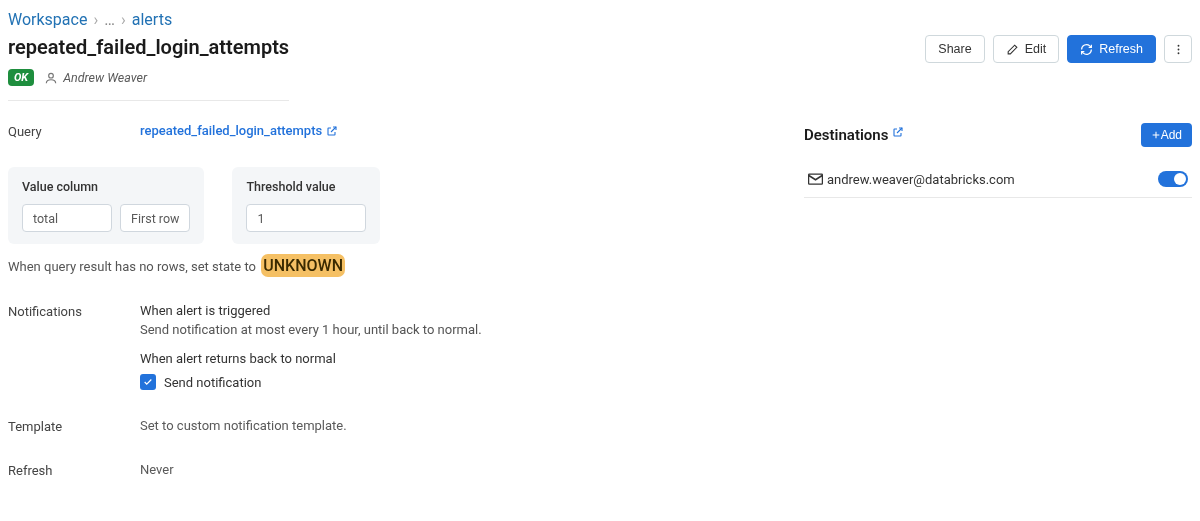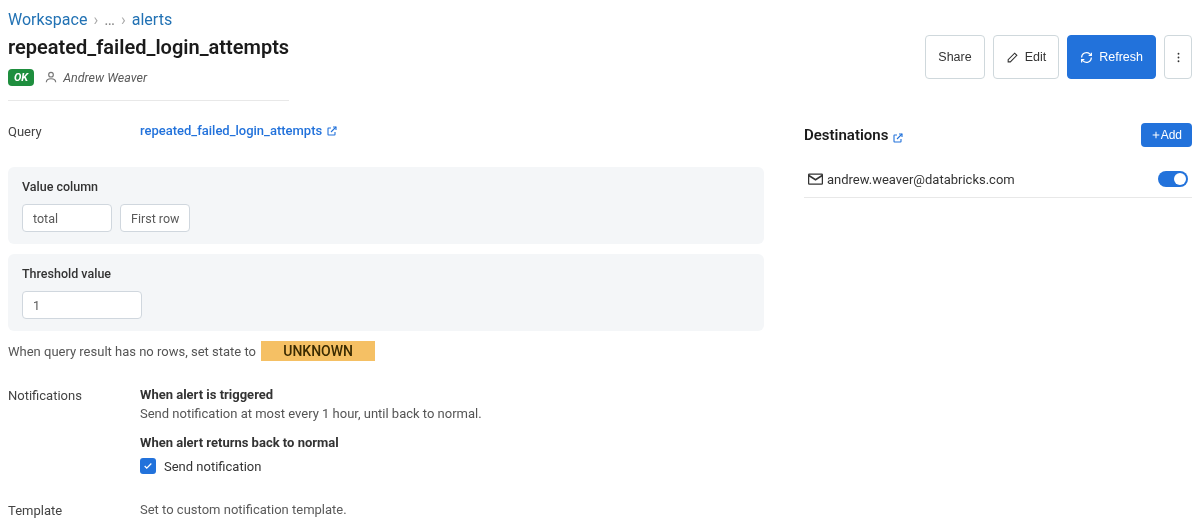--- a/index.html
+++ b/index.html
@@ -16,84 +16,84 @@
     .breadcrumb { display: flex; gap: 6px; align-items: center; color: #888; margin-bottom: 6px; font-size: 16px; }
     .breadcrumb a { color: #2272B4; }
     .breadcrumb .sep { color: #aaa; }
 
     
     .header-row { display: flex; align-items: flex-start; justify-content: space-between; }
     .page-title { font-size: 20px; font-weight: 600; color: #1b1b1b; margin-bottom: 10px; }
     .header-actions { display: flex; gap: 8px; align-items: center; }
     .btn {
       display: inline-flex; align-items: center; gap: 6px;
-      height: 44px; padding: 0 12px;
+      height: 28px; padding: 0 12px;
       border: 1px solid #cfd8dc; border-radius: 4px;
       background: #fff; font-size: 12.5px; cursor: pointer; color: #333;
     }
     .btn-primary { background: #2272db; border-color: #2272db; color: #fff; }
     .btn-icon-only { width: 28px; padding: 0; justify-content: center; }
     .btn svg { width: 13px; height: 13px; }
 
     
     .status-row { display: flex; align-items: center; gap: 10px; padding-bottom: 14px; border-bottom: 1px solid #e8e8e8; font-style: italic; }
     .badge-ok {
       display: inline-flex; align-items: center; justify-content: center;
       background: #1e8e3e; color: #fff; font-weight: 700; font-size: 11px;
       border-radius: 4px; padding: 2px 6px;
     }
-    .owner { display: inline-flex; align-items: flex-start; gap: 5px; color: #5a5a5a; font-size: 12.5px; }
+    .owner { display: inline-flex; align-items: flex-end; gap: 5px; color: #5a5a5a; font-size: 12.5px; }
     .owner svg { width: 14px; height: 14px; stroke: #777; }
 
     
     .main { display: flex; gap: 40px; margin-top: 22px; }
     .left-col { flex: 1; }
     .right-col { width: 388px; }
 
     .field-row { display: flex; margin-bottom: 28px; }
     .field-label { width: 132px; flex-shrink: 0; color: #444; font-size: 13px; padding-top: 1px; }
     .field-value { color: #5a5a5a; font-size: 13px; flex: 1; }
 
     .query-link { color: #2272db; font-weight: 500; display: inline-flex; align-items: center; gap: 4px; }
     .ext-icon { width: 12px; height: 12px; }
 
     
-    .cards { display: flex; gap: 10px; margin-bottom: 12px; flex-direction: column; }
+    .cards { display: flex; gap: 28px; margin-bottom: 12px; }
     .card { background: #f4f6f8; border-radius: 6px; padding: 12px 14px; }
     .card-label { font-size: 12.5px; color: #333; margin-bottom: 10px; font-weight: 500; }
     .input-group { display: flex; gap: 8px; }
     .txt-input {
       height: 28px; border: 1px solid #d0d7de; border-radius: 4px; background: #fff;
       padding: 0 10px; font-size: 12.5px; color: #5a5a5a; display: flex; align-items: center;
       min-width: 60px;
     }
     .txt-input.narrow { width: 50px; justify-content: center; }
     .txt-input.wide { width: 120px; }
     .txt-input.wider { width: 90px; }
 
     .condition-note { font-size: 13px; color: #555; }
     .badge-unknown {
-      background: #f5c064; color: #3a2a00; font-size: 14px; font-weight: 500;
-      padding: 2px 22px; border-radius: 0; margin-left: 2px;
+      background: #f5c064; color: #3a2a00; font-size: 16px; font-weight: 500;
+      padding: 2px 2px; border-radius: 7px; margin-left: 2px;
     }
 
     
     .notif-section { font-size: 13px; color: #333; }
-    .notif-section .nhead { font-weight: 700; margin-bottom: 4px; }
+    .notif-section .nhead { font-weight: 400; margin-bottom: 4px; }
     .notif-section p { margin-bottom: 14px; color: #555; }
     .check-row { display: flex; align-items: center; gap: 8px; }
     .chk {
       width: 16px; height: 16px; border-radius: 3px; background: #2272db;
       display: inline-flex; align-items: center; justify-content: center;
     }
     .chk svg { width: 10px; height: 10px; stroke: #fff; stroke-width: 3; fill: none; }
 
     
     .dest-header { display: flex; justify-content: space-between; align-items: center; margin-bottom: 14px; }
-    .dest-title { font-size: 15px; font-weight: 600; display: inline-flex; align-items: flex-end; gap: 4px; color: #1b1b1b; }
+    .dest-title { font-size: 15px; font-weight: 600; display: inline-flex; align-items: flex-start; gap: 4px; color: #1b1b1b; }
     .dest-title svg { width: 12px; height: 12px; stroke: #2272db; }
     .btn-add {
       display: inline-flex; align-items: center; gap: 0;
       height: 24px; padding: 0 10px; background: #2272db; border: none; border-radius: 4px;
       color: #fff; font-size: 12px; cursor: pointer;
     }
     .btn-add svg { width: 10px; height: 10px; stroke: #fff; stroke-width: 2.5; }
     .dest-item {
       display: flex; align-items: center; gap: 4px; padding: 10px 4px;
       border-bottom: 1px solid #e8e8e8; font-size: 13px; color: #333;

